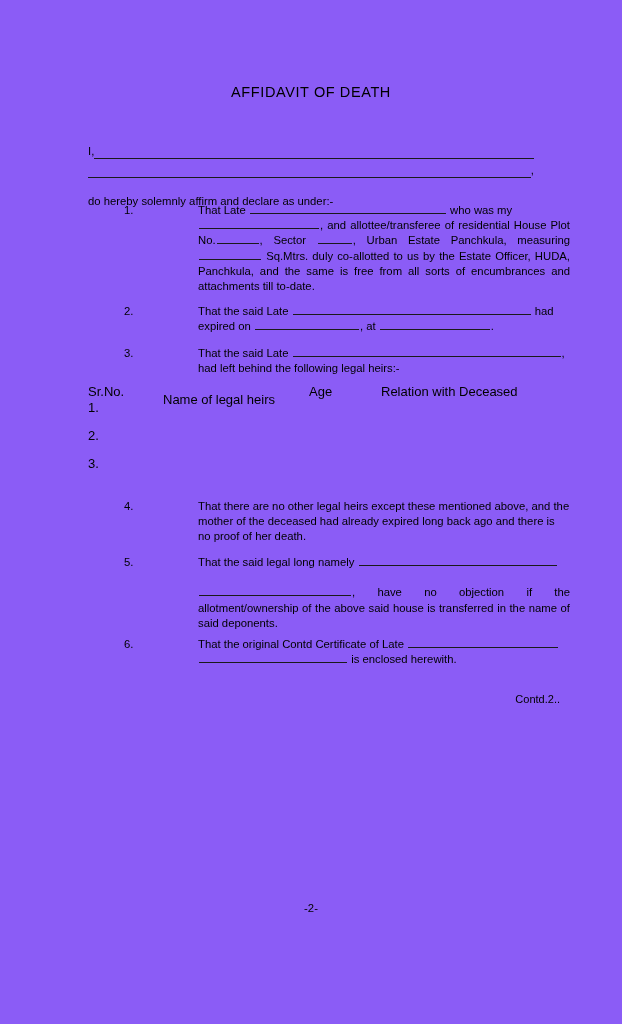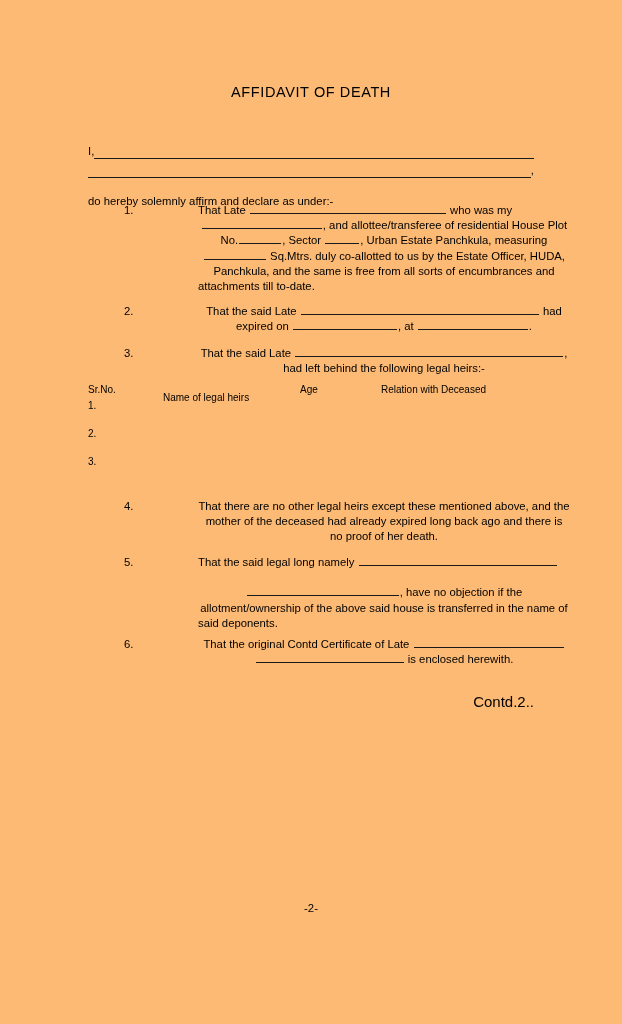--- a/index.html
+++ b/index.html
@@ -14,21 +14,21 @@
     font-family: "Liberation Sans", sans-serif;
     color: #000000;
     -webkit-font-smoothing: antialiased;
   }
 
   .page {
     position: absolute;
     left: 0; top: 0;
     width: 622px;
     height: 1024px;
-    background: #fdba74;
+    background: #8b5cf6;
     overflow: hidden;
   }
 
   
   .doc-title {
     position: absolute;
     left: 0;
     top: 84px;
     width: 622px;
     text-align: center;
@@ -82,21 +82,20 @@
   .clause .num {
     position: absolute;
     left: 0;
     top: 0;
     width: 34px;
     text-align: left;
   }
   .clause .body {
     margin-left: 74px;
     width: 372px;
-    text-align: center;
   }
   .just { text-align: justify; text-align-last: left; }
 
   
   .blank {
     display: inline-block;
     border-bottom: 1px solid #1a1a1a;
     height: 10px;
     vertical-align: baseline;
     margin: 0 1px;
@@ -114,46 +113,47 @@
   .b-heirs2 { width: 152px; }
   .b-cert1  { width: 150px; }
   .b-cert2  { width: 148px; }
 
   
   .heirs-table {
     position: absolute;
     left: 88px;
     top: 384px;
     width: 446px;
-    font-size: 10px;
+    font-size: 13px;
   }
   .heirs-head {
     position: relative;
     height: 16px;
   }
   .hcol { position: absolute; top: 0; white-space: pre; }
   .hcol-sr  { left: 0px; }
   .hcol-nm  { left: 75px; margin-top: 8px; }
-  .hcol-age { left: 212px; }
+  .hcol-age { left: 221px; }
   .hcol-rel { left: 293px; }
 
   .heirs-row {
     position: relative;
     height: 27px;
   }
   .heirs-row .cell-sr { position: absolute; left: 0; top: 0; }
 
   
   .contd {
     position: absolute;
     left: 0;
     top: 693px;
     width: 534px;
     text-align: right;
-    font-size: 15px;
+    font-size: 11px;
+    padding-left: 26px;
   }
   .page-footer {
     position: absolute;
     left: 0;
     top: 902px;
     width: 622px;
     text-align: center;
     font-size: 11.3px;
   }
 </style>

